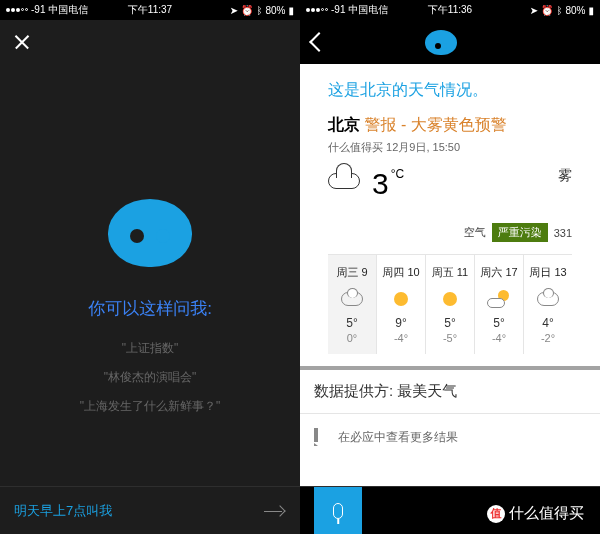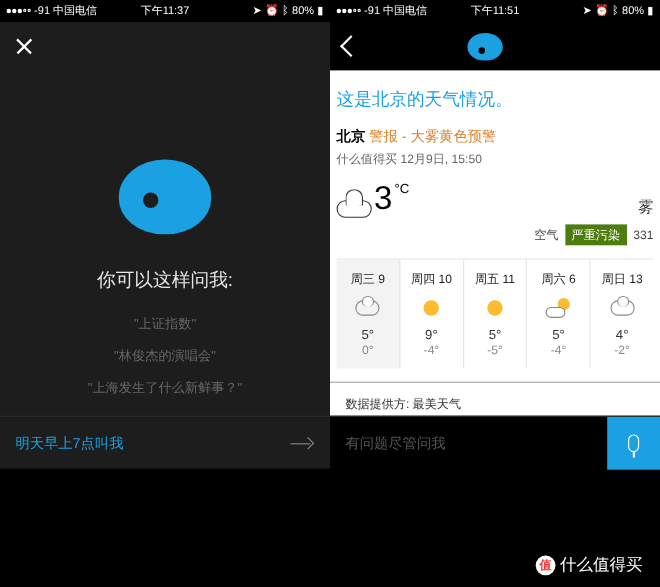--- a/index.html
+++ b/index.html
@@ -1,18 +1,18 @@
 <!DOCTYPE html>
 <html><head>
 <meta charset="utf-8">
 <style>
   * { margin: 0; padding: 0; box-sizing: border-box; }
   body { font-family: -apple-system, "Helvetica Neue", sans-serif; background: #000; width: 600px; height: 534px; overflow: hidden; position: relative; }
   .screens { display: flex; width: 600px; height: 534px; }
-  .screen { width: 300px; height: 426px; position: relative; display: flex; flex-direction: column; }
+  .screen { width: 300px; height: 534px; position: relative; display: flex; flex-direction: column; }
   .screen-left { background: #1d1d1d; }
   .screen-right { background: #000; }
   .status-bar { height: 20px; display: flex; align-items: center; justify-content: space-between; padding: 0 6px; font-size: 10px; color: #fff; background: #000; }
   .screen-right .status-bar { background: #000; }
   .sb-left, .sb-right { display: flex; align-items: center; gap: 3px; }
   .sb-center { position: absolute; left: 50%; transform: translateX(-50%); font-size: 10px; }
   .signal-dots { display: flex; gap: 1px; }
   .dot { width: 4px; height: 4px; border-radius: 50%; background: #fff; }
   .dot.empty { background: transparent; border: 0.5px solid #fff; width: 3px; height: 3px; }
   .header { height: 44px; display: flex; align-items: center; padding: 0 12px; }
@@ -24,38 +24,38 @@
   .back-chevron { width: 14px; height: 14px; border-left: 2px solid #fff; border-bottom: 2px solid #fff; transform: rotate(45deg); cursor: pointer; }
   .robot-icon { width: 38px; height: 30px; background: #1ba1e2; border-radius: 50% 50% 48% 48%; position: relative; }
   .robot-icon.small { width: 32px; height: 25px; margin: 0 auto; }
   .robot-icon::before, .robot-icon::after { content: ""; position: absolute; background: #000; border-radius: 50%; }
   .robot-icon::before { width: 6px; height: 6px; left: 10px; top: 13px; }
   .robot-icon::after { width: 6px; height: 6px; right: 10px; top: 13px; background: #1ba1e2; }
   .robot-icon.big { width: 84px; height: 68px; }
   .robot-icon.big::before { width: 14px; height: 14px; left: 22px; top: 30px; background: #1d1d1d; }
   .robot-icon.big::after { width: 14px; height: 14px; right: 22px; top: 30px; background: #1ba1e2; }
   .left-body { flex: 1; display: flex; flex-direction: column; align-items: center; justify-content: center; padding-top: 70px; }
-  .prompt-title { color: #e5e5e5; font-size: 17px; margin-top: 30px; margin-bottom: 14px; }
+  .prompt-title { color: #3b82f6; font-size: 17px; margin-top: 30px; margin-bottom: 14px; }
   .suggestion { color: #666; font-size: 12px; margin: 6px 0; }
   .bottom-bar { height: 48px; border-top: 1px solid #2e2e2e; display: flex; align-items: center; padding: 0 14px; justify-content: space-between; }
   .input-text { color: #1ba1e2; font-size: 13px; }
   .input-placeholder { color: #555; font-size: 13px; }
   .arrow-right { width: 22px; height: 12px; position: relative; }
   .arrow-right::before { content: ""; position: absolute; top: 50%; left: 0; width: 18px; height: 1px; background: #888; }
   .arrow-right::after { content: ""; position: absolute; right: 2px; top: 50%; width: 7px; height: 7px; border-top: 1px solid #888; border-right: 1px solid #888; transform: translateY(-50%) rotate(45deg); }
   .mic-btn { width: 48px; height: 48px; background: #1ba1e2; display: flex; align-items: center; justify-content: center; margin-right: -14px; }
   .mic-icon { width: 10px; height: 16px; border: 1.5px solid #fff; border-radius: 5px; position: relative; }
   .mic-icon::after { content:""; position:absolute; bottom:-6px; left:50%; width:1.5px; height:5px; background:#fff; transform:translateX(-50%);}
   .right-content { flex: 1; background: #fff; overflow: hidden; display: flex; flex-direction: column; }
-  .weather-card { padding: 16px 6px 12px; }
+  .weather-card { padding: 16px 28px 12px; }
   .card-title { color: #1ba1e2; font-size: 16px; margin-bottom: 14px; }
-  .loc-row { font-size: 13px; margin-bottom: 4px; }
+  .loc-row { font-size: 16px; margin-bottom: 4px; }
   .loc-warn { color: #d9822b; }
   .update-row { font-size: 11px; color: #666; margin-bottom: 12px; }
-  .current { display: flex; align-items: flex-end; margin-bottom: 6px; }
+  .current { display: flex; align-items: flex-start; gap: 10px; margin-bottom: 22px; }
   .cloud-icon { width: 34px; height: 22px; position: relative; }
   .cloud-icon::before { content:""; position:absolute; width:30px; height:14px; background:transparent; border:1.5px solid #333; border-radius:10px; bottom:0; }
   .cloud-icon::after { content:""; position:absolute; width:14px; height:14px; border:1.5px solid #333; border-bottom:none; border-radius:50% 50% 0 0; top:-4px; left:8px; background:#fff; }
   .temp-big { font-size: 30px; font-weight: 300; }
   .deg-c { font-size: 12px; vertical-align: top; margin-left:2px;}
   .cond { font-size: 14px; margin-left: auto; color:#333; }
   .aq-row { display: flex; align-items: center; gap: 6px; font-size: 11px; justify-content: flex-end; margin-bottom: 12px; color:#444; }
   .aq-badge { background: #4d7c0f; color: #fff; padding: 2px 6px; font-size: 11px; }
   .forecast { display: flex; border-top: 1px solid #e5e5e5; }
   .fc-day { flex: 1; text-align: center; padding: 10px 2px; border-right: 1px solid #e5e5e5; font-size: 11px; color: #333; }
@@ -65,21 +65,21 @@
   .fc-icon { height: 22px; display:flex; align-items:center; justify-content:center; margin-bottom:6px; }
   .sun { width: 14px; height: 14px; background: #fdbb30; border-radius: 50%; box-shadow: 0 0 0 0 #fdbb30; position: relative; }
   .sun::before { content:""; position:absolute; inset:-5px; border-radius:50%; background: radial-gradient(circle,#fdbb30 30%,transparent 31%);}
   .cloudy { width:22px; height:14px; border:1.2px solid #888; border-radius:8px; position:relative; }
   .cloudy::before { content:""; position:absolute; width:9px;height:9px;border:1.2px solid #888;border-radius:50%;top:-5px;left:5px;background:#fff;border-bottom:none;}
   .suncloud { position: relative; width: 24px; height: 18px; }
   .suncloud .s { position: absolute; width: 11px; height: 11px; background: #fdbb30; border-radius: 50%; top: 0; right: 2px; }
   .suncloud .c { position: absolute; width: 18px; height: 10px; border: 1.2px solid #888; border-radius: 6px; bottom: 0; left: 0; background: #fff; }
   .fc-hi { font-size: 12px; margin-bottom: 2px; }
   .fc-lo { font-size: 11px; color: #888; }
-  .provider { font-size: 11px; color: #333; padding: 12px 14px; border-top: 1px solid #a3a3a3; }
+  .provider { font-size: 15px; color: #333; padding: 12px 14px; border-top: 4px solid #a3a3a3; }
   .bing-row { display: flex; align-items: center; gap: 8px; padding: 14px; border-top: 1px solid #e5e5e5; font-size: 12px; color: #666; cursor:pointer;}
   .bing-icon { width: 16px; height: 18px; position: relative; }
   .bing-icon::before { content:""; position:absolute; left:0; top:0; width:4px; height:14px; background:#888;}
   .bing-icon::after { content:""; position:absolute; left:0; bottom:0; border-left:4px solid #888; border-top:3px solid transparent; width:0; height:0;}
   .watermark { position: absolute; right: 8px; bottom: 8px; display: flex; align-items: center; gap: 4px; background: rgba(0,0,0,0.55); padding: 3px 8px; border-radius: 12px; }
   .wm-circle { width: 18px; height: 18px; border-radius: 50%; background: #fff; color: #e33; font-size: 11px; font-weight: bold; display: flex; align-items: center; justify-content: center; }
   .wm-text { color: #fff; font-size: 15px; }
   .hspacer { width:32px; }
 </style>
 </head>
@@ -129,21 +129,21 @@
       <div class="sb-left">
         <div class="signal-dots">
           <div class="dot"></div>
             <div class="dot"></div>
             <div class="dot"></div>
             <div class="dot empty"></div>
             <div class="dot empty"></div>
         </div>
         <span>-91 中国电信</span>
       </div>
-      <div class="sb-center">下午11:51</div>
+      <div class="sb-center">下午11:36</div>
       <div class="sb-right">
         <span>➤</span>
         <span>⏰</span>
         <span>ᛒ</span>
         <span>80%</span>
         <span>▮</span>
       </div>
     </div>
     <div class="header">
       <div class="back-chevron"></div>
@@ -194,44 +194,47 @@
             </div>
             <div class="fc-day">
               <div class="fc-label">周五 11</div>
               <div class="fc-icon">
                 <div class="sun"></div>
               </div>
               <div class="fc-hi">5°</div>
               <div class="fc-lo">-5°</div>
             </div>
             <div class="fc-day">
-              <div class="fc-label">周六 6</div>
+              <div class="fc-label">周六 17</div>
               <div class="fc-icon">
                 <div class="suncloud">
                   <div class="s"></div>
                   <div class="c"></div>
                 </div>
               </div>
               <div class="fc-hi">5°</div>
               <div class="fc-lo">-4°</div>
             </div>
             <div class="fc-day">
               <div class="fc-label">周日 13</div>
               <div class="fc-icon">
                 <div class="cloudy"></div>
               </div>
               <div class="fc-hi">4°</div>
               <div class="fc-lo">-2°</div>
             </div>
           </div>
       </div>
       <div class="provider">数据提供方: 最美天气</div>
+      <div class="bing-row">
+        <div class="bing-icon"></div>
+        <span>在必应中查看更多结果</span>
+      </div>
     </div>
     <div class="bottom-bar" style="background:#000;">
-      <span class="input-placeholder">有问题尽管问我</span>
       <div class="mic-btn">
         <div class="mic-icon"></div>
       </div>
     </div>
   </div>
 </div>
 
 <div class="watermark">
   <div class="wm-circle">值</div>
   <div class="wm-text">什么值得买</div>

